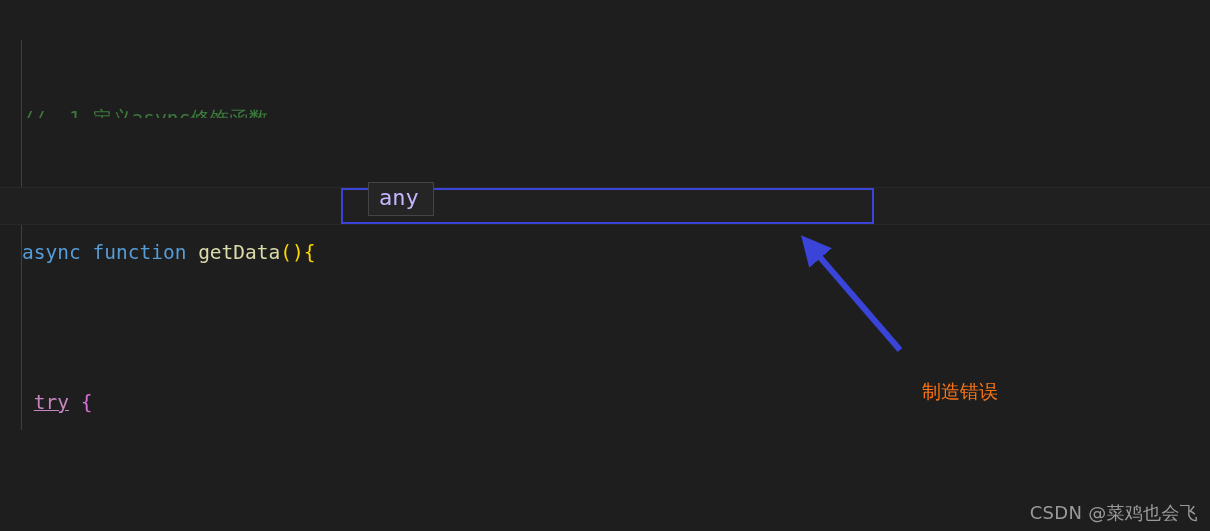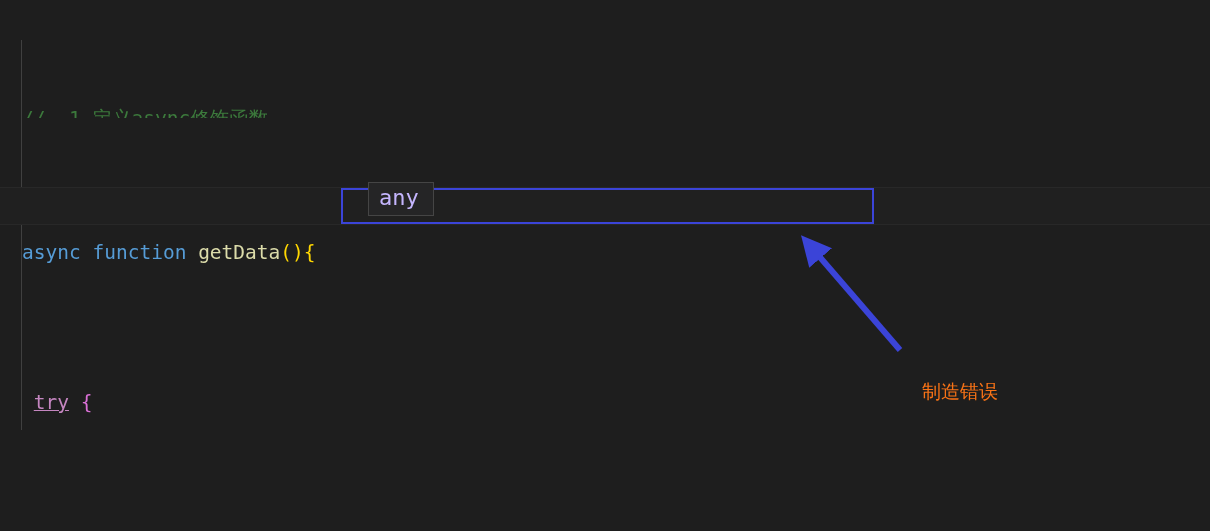--- a/index.html
+++ b/index.html
@@ -214,14 +214,15 @@
     <defs>
       <marker id="arrowhead" markerWidth="5" markerHeight="5" refX="2.2" refY="2.5" orient="auto">
         <polygon points="0,0 5,2.5 0,5" fill="#3b44d8"></polygon>
       </marker>
     </defs>
     <line x1="110" y1="128" x2="22" y2="26" stroke="#3b44d8" stroke-width="6" marker-end="url(#arrowhead)"></line>
   </svg>
 
   <div id="annot-label">制造错误</div>
 
+  <div id="watermark">CSDN @菜鸡也会飞</div>
 
 </div>
 
 </body></html>

